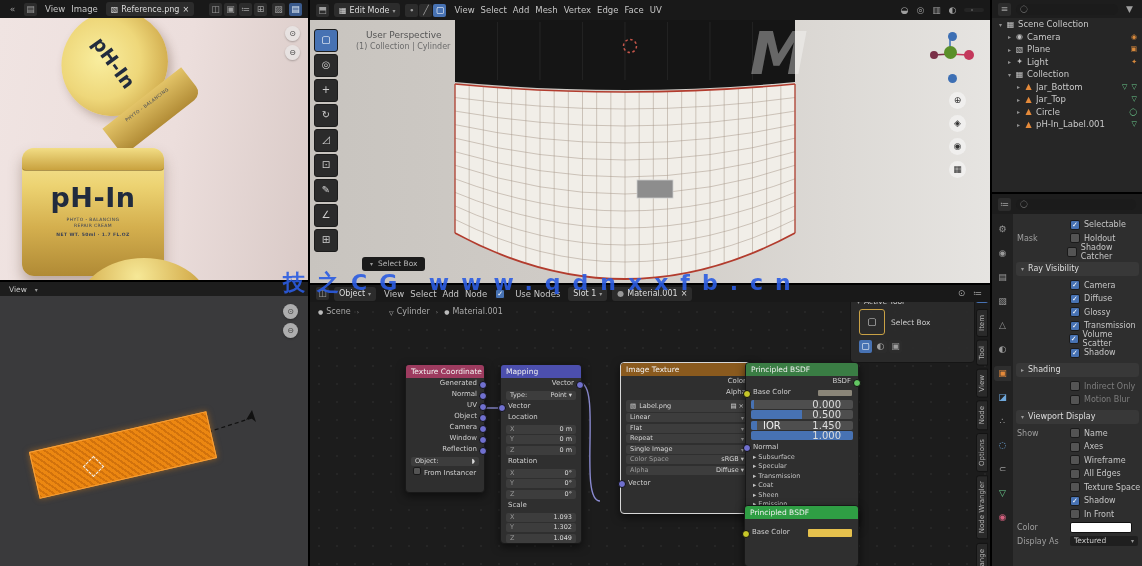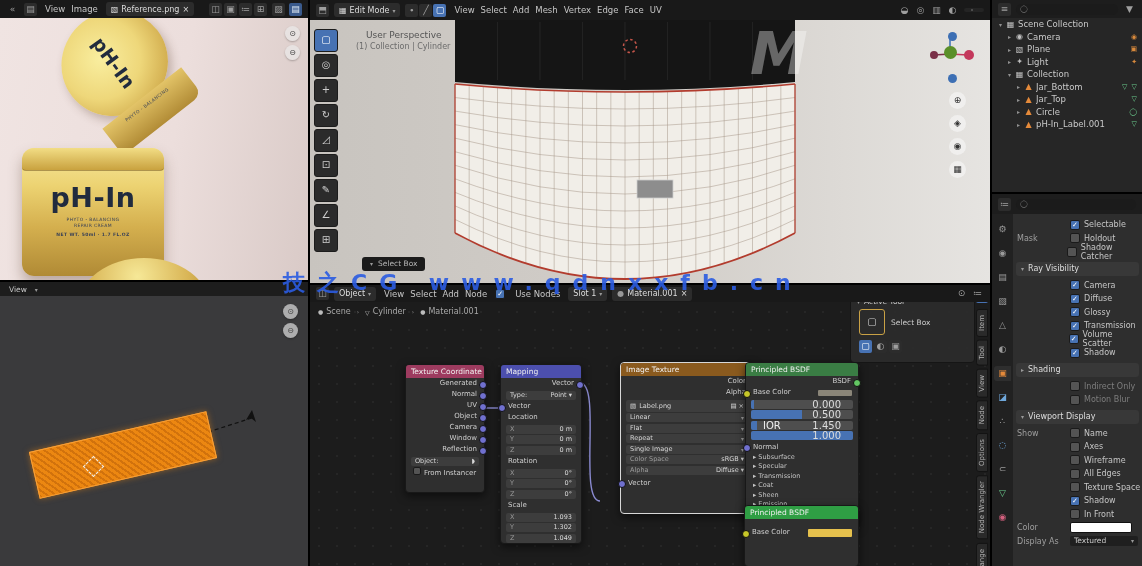--- a/index.html
+++ b/index.html
@@ -375,21 +375,21 @@
           <span class="hicon">⊙</span>
           <span class="hicon">≔</span>
         </span>
     </div>
     <div id="se-crumb">
         <span style="display: flex; gap: 3px; align-items: center;">
           <span style="font-size: 6px; color: rgb(187, 187, 187);">●</span>
           <span>Scene</span>
         </span>
         <span class="caret">›</span>
-        <span style="display: flex; gap: 3px; align-items: flex-end;">
+        <span style="display: flex; gap: 3px; align-items: flex-end; margin-left: 24px;">
           <span style="font-size: 6px; color: rgb(187, 187, 187);">▽</span>
           <span>Cylinder</span>
         </span>
         <span class="caret">›</span>
         <span style="display: flex; gap: 3px; align-items: center;">
           <span style="font-size: 6px; color: rgb(187, 187, 187);">●</span>
           <span>Material.001</span>
         </span>
       </div>
     <svg id="se-wires" width="680" height="281" viewBox="0 0 680 281" style="position:absolute;left:0;top:0;z-index:1">

